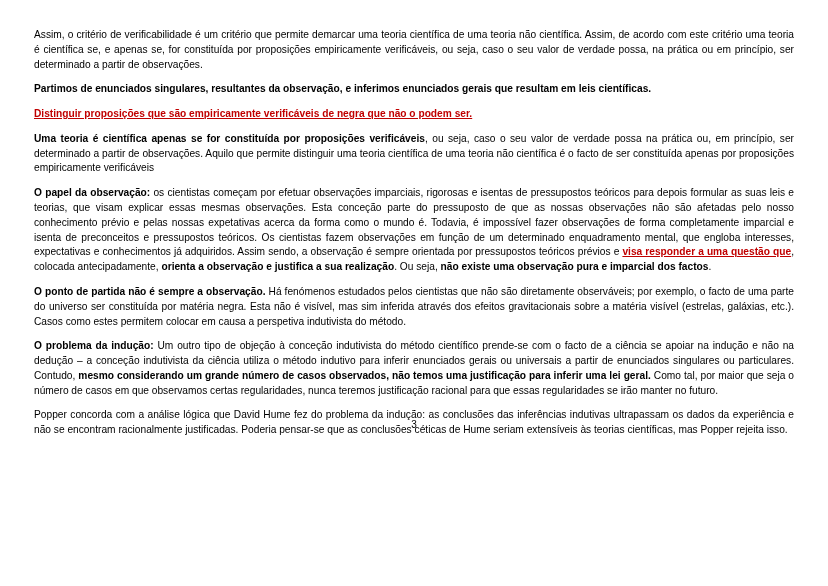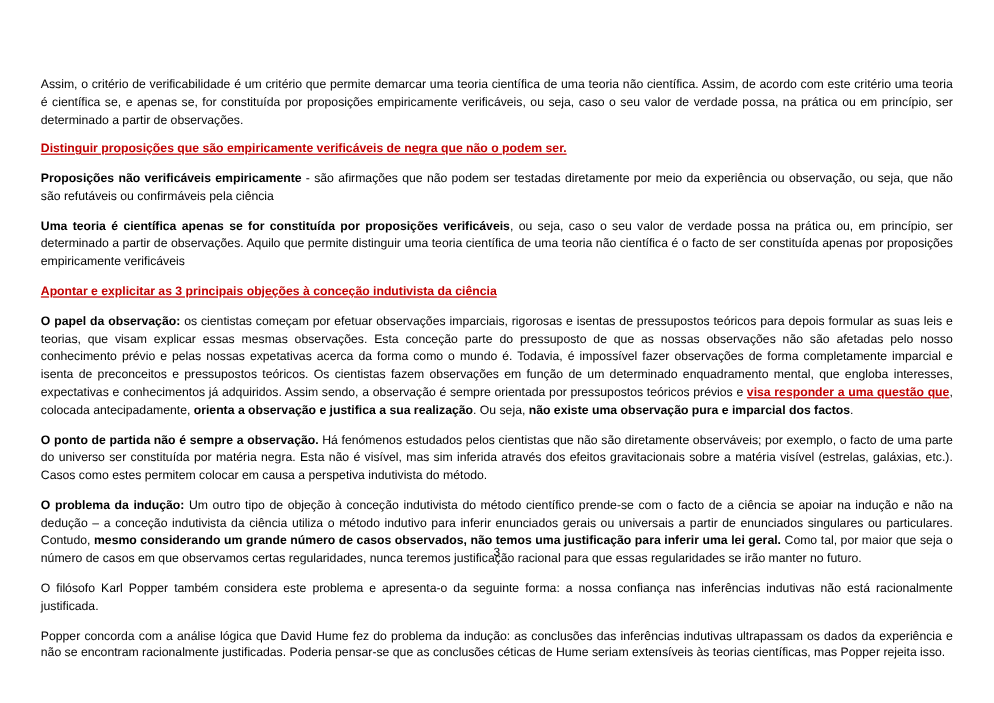--- a/index.html
+++ b/index.html
@@ -13,21 +13,20 @@
     font-family: "Liberation Sans", sans-serif;
     color: #000000;
     overflow: hidden;
   }
   .page {
     box-sizing: border-box;
     width: 828px;
     height: 444px;
     padding: 28px 34px 10px 34px;
     position: relative;
-    margin-top: 36px;
   }
   p {
     margin: 0 0 10px 0;
     font-size: 10.2px;
     line-height: 1.45;
     text-align: justify;
   }
   .b { font-weight: bold; }
   .red { color: #c00000; text-decoration: underline; }
   .heading-red {
@@ -43,24 +42,22 @@
     text-align: center;
     font-size: 10px;
   }
 </style>
 </head>
 <body>
 
 <div class="page">
   <div id="content">
       <p><span>Assim, o critério de verificabilidade é um critério que permite demarcar uma teoria científica de uma teoria não científica. Assim, de acordo com este critério uma teoria é científica se, e apenas se, for constituída por proposições empiricamente verificáveis, ou seja, caso o seu valor de verdade possa, na prática ou em princípio, ser determinado a partir de observações.</span></p>
+      <p><span class="b">Partimos de enunciados singulares, resultantes da observação, e inferimos enunciados gerais que resultam em leis científicas.</span></p>
       <p><span class="heading-red">Distinguir proposições que são empiricamente verificáveis de negra que não o podem ser.</span></p>
-      <p><span class="b">Proposições não verificáveis empiricamente</span><span> - são afirmações que não podem ser testadas diretamente por meio da experiência ou observação, ou seja, que não são refutáveis ou confirmáveis pela ciência</span></p>
       <p><span class="b">Uma teoria é científica apenas se for constituída por proposições verificáveis</span><span>, ou seja, caso o seu valor de verdade possa na prática ou, em princípio, ser determinado a partir de observações. Aquilo que permite distinguir uma teoria científica de uma teoria não científica é o facto de ser constituída apenas por proposições empiricamente verificáveis</span></p>
-      <p><span class="heading-red">Apontar e explicitar as 3 principais objeções à conceção indutivista da ciência</span></p>
       <p><span class="b">O papel da observação:</span><span> os cientistas começam por efetuar observações imparciais, rigorosas e isentas de pressupostos teóricos para depois formular as suas leis e teorias, que visam explicar essas mesmas observações. Esta conceção parte do pressuposto de que as nossas observações não são afetadas pelo nosso conhecimento prévio e pelas nossas expetativas acerca da forma como o mundo é. Todavia, é impossível fazer observações de forma completamente imparcial e isenta de preconceitos e pressupostos teóricos. Os cientistas fazem observações em função de um determinado enquadramento mental, que engloba interesses, expectativas e conhecimentos já adquiridos. Assim sendo, a observação é sempre orientada por pressupostos teóricos prévios e </span><span class="b red">visa responder a uma questão que</span><span>, colocada antecipadamente, </span><span class="b">orienta a observação e justifica a sua realização</span><span>. Ou seja, </span><span class="b">não existe uma observação pura e imparcial dos factos</span><span>.</span></p>
       <p><span class="b">O ponto de partida não é sempre a observação.</span><span> Há fenómenos estudados pelos cientistas que não são diretamente observáveis; por exemplo, o facto de uma parte do universo ser constituída por matéria negra. Esta não é visível, mas sim inferida através dos efeitos gravitacionais sobre a matéria visível (estrelas, galáxias, etc.). Casos como estes permitem colocar em causa a perspetiva indutivista do método.</span></p>
       <p><span class="b">O problema da indução:</span><span> Um outro tipo de objeção à conceção indutivista do método científico prende-se com o facto de a ciência se apoiar na indução e não na dedução – a conceção indutivista da ciência utiliza o método indutivo para inferir enunciados gerais ou universais a partir de enunciados singulares ou particulares. Contudo, </span><span class="b">mesmo considerando um grande número de casos observados, não temos uma justificação para inferir uma lei geral.</span><span> Como tal, por maior que seja o número de casos em que observamos certas regularidades, nunca teremos justificação racional para que essas regularidades se irão manter no futuro.</span></p>
-      <p><span>O filósofo Karl Popper também considera este problema e apresenta-o da seguinte forma: a nossa confiança nas inferências indutivas não está racionalmente justificada.</span></p>
       <p><span>Popper concorda com a análise lógica que David Hume fez do problema da indução: as conclusões das inferências indutivas ultrapassam os dados da experiência e não se encontram racionalmente justificadas. Poderia pensar-se que as conclusões céticas de Hume seriam extensíveis às teorias científicas, mas Popper rejeita isso.</span></p>
     </div>
   <div class="pagenum">3</div>
 </div>
 
 </body></html>

